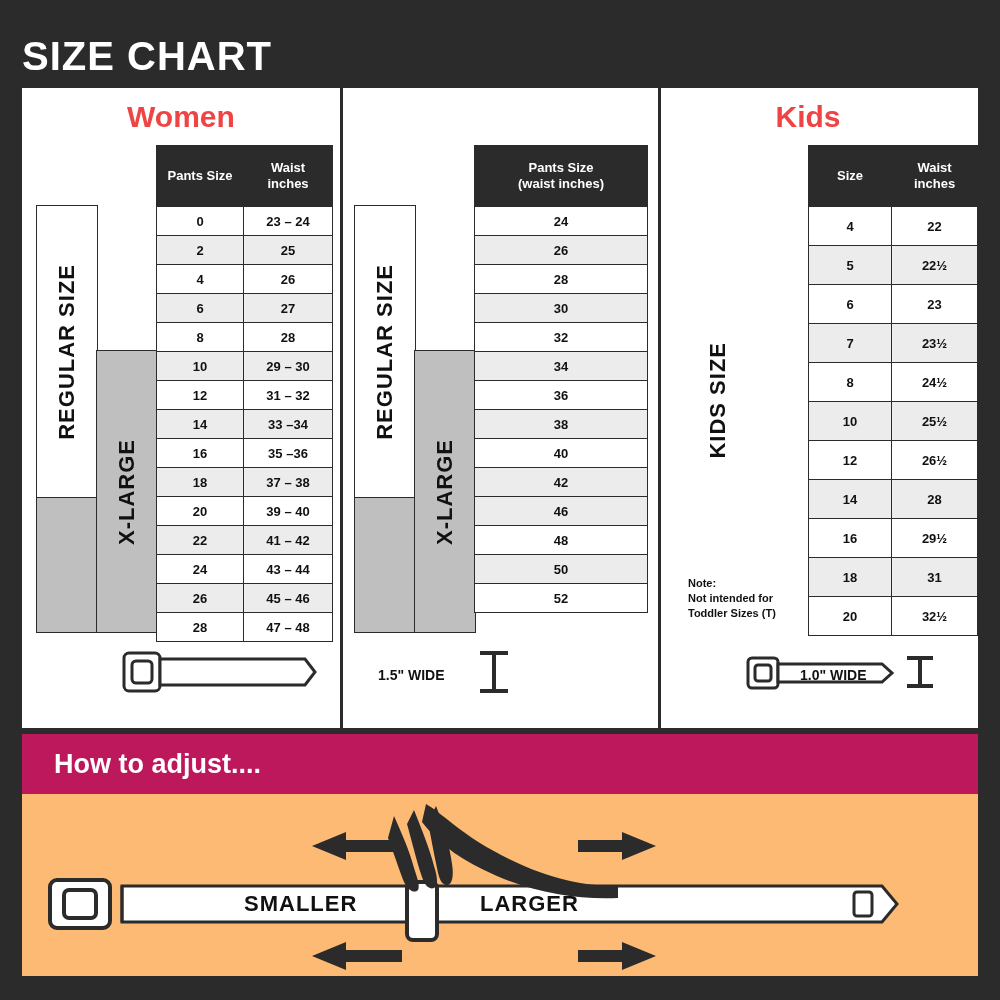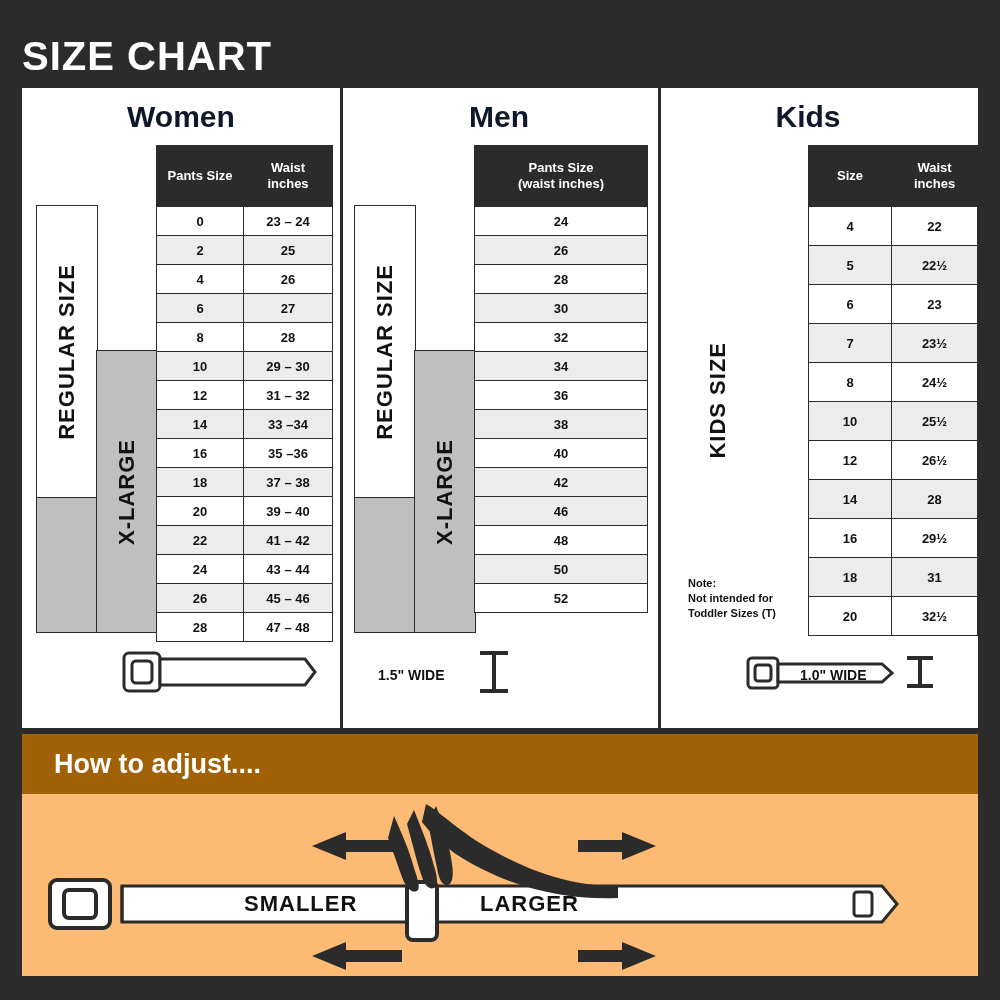--- a/index.html
+++ b/index.html
@@ -23,21 +23,21 @@
   }
   
   .main-panel{
     position:absolute;left:22px;top:88px;width:956px;height:640px;
     background:#ffffff;
   }
   .vdiv{
     position:absolute;top:0;width:3px;height:640px;background:#2b2b2b;
   }
   .section-title{
-    position:absolute;text-align:center;color:#0f172a;
+    position:absolute;text-align:center;color:#ef4444;
     font-size:30px;font-weight:bold;
   }
   
   .tbl{position:absolute;border-collapse:collapse;}
   .tbl td,.tbl th{
     border:1px solid #2b2b2b;
     font-size:13px;color:#111;text-align:center;
     font-weight:bold;padding:0;
   }
   .hdr{
@@ -64,21 +64,21 @@
     position:absolute;font-size:11px;font-weight:bold;color:#111;line-height:1.35;
     text-align:left;
   }
   
   .belt-wrap{position:absolute;}
   .belt-label{
     position:absolute;font-size:14px;font-weight:bold;color:#111;
   }
   
   .howto-bar{
-    position:absolute;left:22px;top:734px;width:956px;height:60px;background:#a16207;
+    position:absolute;left:22px;top:734px;width:956px;height:60px;background:#be185d;
     display:flex;align-items:center;
   }
   .howto-bar .txt{
     color:#ffffff;font-size:27px;font-weight:bold;margin-left:32px;
   }
   .howto-panel{
     position:absolute;left:22px;top:794px;width:956px;height:182px;background:#fdba74;
   }
   .adj-label{
     position:absolute;font-size:22px;font-weight:bold;color:#111;letter-spacing:1px;
@@ -95,21 +95,20 @@
   <div class="title-bar">
     <div class="title">SIZE CHART</div>
   </div>
 
   <div class="main-panel">
 
     <div class="vdiv" style="left:318px;"></div>
     <div class="vdiv" style="left:636px;"></div>
 
     <div class="section-title" style="left:0;top:12px;width:318px;">Women</div>
-    <div class="section-title" style="left:318px;top:12px;width:318px;">Men</div>
     <div class="section-title" style="left:636px;top:12px;width:300px;">Kids</div>
 
     <div class="vlabel reg" style="left:14px;top:117px;width:60px;height:292px;">
       <span>REGULAR SIZE</span>
     </div>
     <div class="vlabel xl" style="left:14px;top:409px;width:60px;height:134px;">
         <span></span>
       </div>
     <div class="vlabel xl" style="left:74px;top:262px;width:60px;height:281px;">
       <span>X-LARGE</span>

